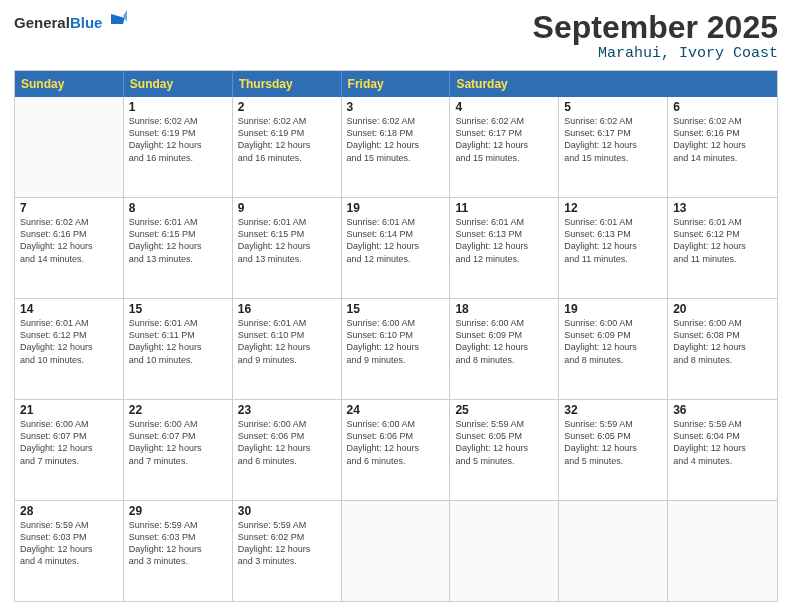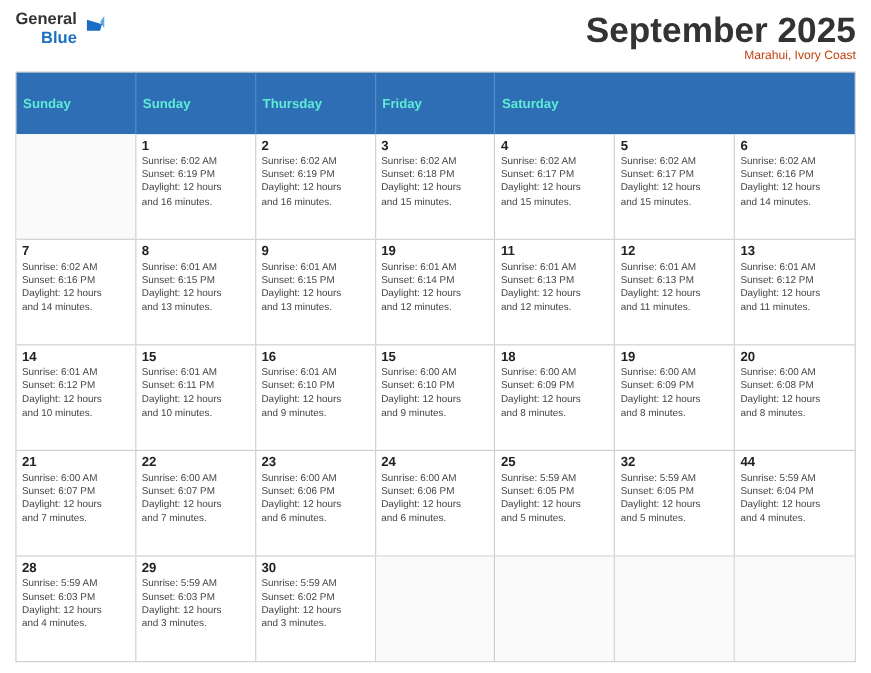--- a/index.html
+++ b/index.html
@@ -32,39 +32,40 @@
       text-align: right;
       margin-left: 48px;
     }
     .month-title {
       font-size: 32px;
       font-weight: bold;
       color: #333;
       line-height: 1.1;
     }
     .location {
-      font-size: 11px;
-      color: #c2410c;
+      font-size: 15px;
+      color: #0c4a6e;
+      font-family: Liberation Mono, monospace;
     }
     .calendar {
       flex: 1;
       display: flex;
       flex-direction: column;
       border: 1px solid #ccc;
     }
     .cal-header-row {
       display: grid;
       grid-template-columns: repeat(7, 1fr);
       background: #2e6eb5;
     }
     .cal-header-cell {
-      color: #5eead4;
+      color: #fde047;
       font-size: 12px;
       font-weight: bold;
-      padding: 21px 6px;
+      padding: 6px 6px;
       border-right: 1px solid #5590cc;
       text-align: left;
     }
     .cal-header-cell:last-child { border-right: none; }
     .cal-body {
       flex: 1;
       display: flex;
       flex-direction: column;
     }
     .cal-row {
@@ -98,21 +99,21 @@
     }
   </style>
 </head>
 <body>
 
 <div class="page">
   <div class="header">
     <div class="logo">
   <div style="display:flex;flex-direction:column;line-height:1.1">
     <div style="display:flex;align-items:center;gap:3px;">
-      <div style="display:flex;flex-direction:column;align-items:flex-end">
+      <div style="display:flex;flex-direction:row;align-items:flex-end">
         <span style="font-size:15px;font-weight:bold;color:#333;">General</span>
         <span style="font-size:15px;font-weight:bold;color:#1a6fc4;">Blue</span>
       </div>
       <svg width="22" height="26" viewBox="0 0 22 26">
         <polygon points="6,4 20,8 22,0 18,14 6,14" fill="#1a6fc4"></polygon>
         <polygon points="18,6 22,0 22,12" fill="#60a8e0"></polygon>
       </svg>
     </div>
   </div>
 </div>
@@ -315,21 +316,21 @@
 and 5 minutes.</div>
           </div>
           <div class="cal-cell">
             <span class="day-num">32</span>
             <div class="cell-info" style="white-space: pre-line;">Sunrise: 5:59 AM
 Sunset: 6:05 PM
 Daylight: 12 hours
 and 5 minutes.</div>
           </div>
           <div class="cal-cell">
-            <span class="day-num">44</span>
+            <span class="day-num">36</span>
             <div class="cell-info" style="white-space: pre-line;">Sunrise: 5:59 AM
 Sunset: 6:04 PM
 Daylight: 12 hours
 and 4 minutes.</div>
           </div>
         </div>
         <div class="cal-row">
           <div class="cal-cell">
             <span class="day-num">28</span>
             <div class="cell-info" style="white-space: pre-line;">Sunrise: 5:59 AM

